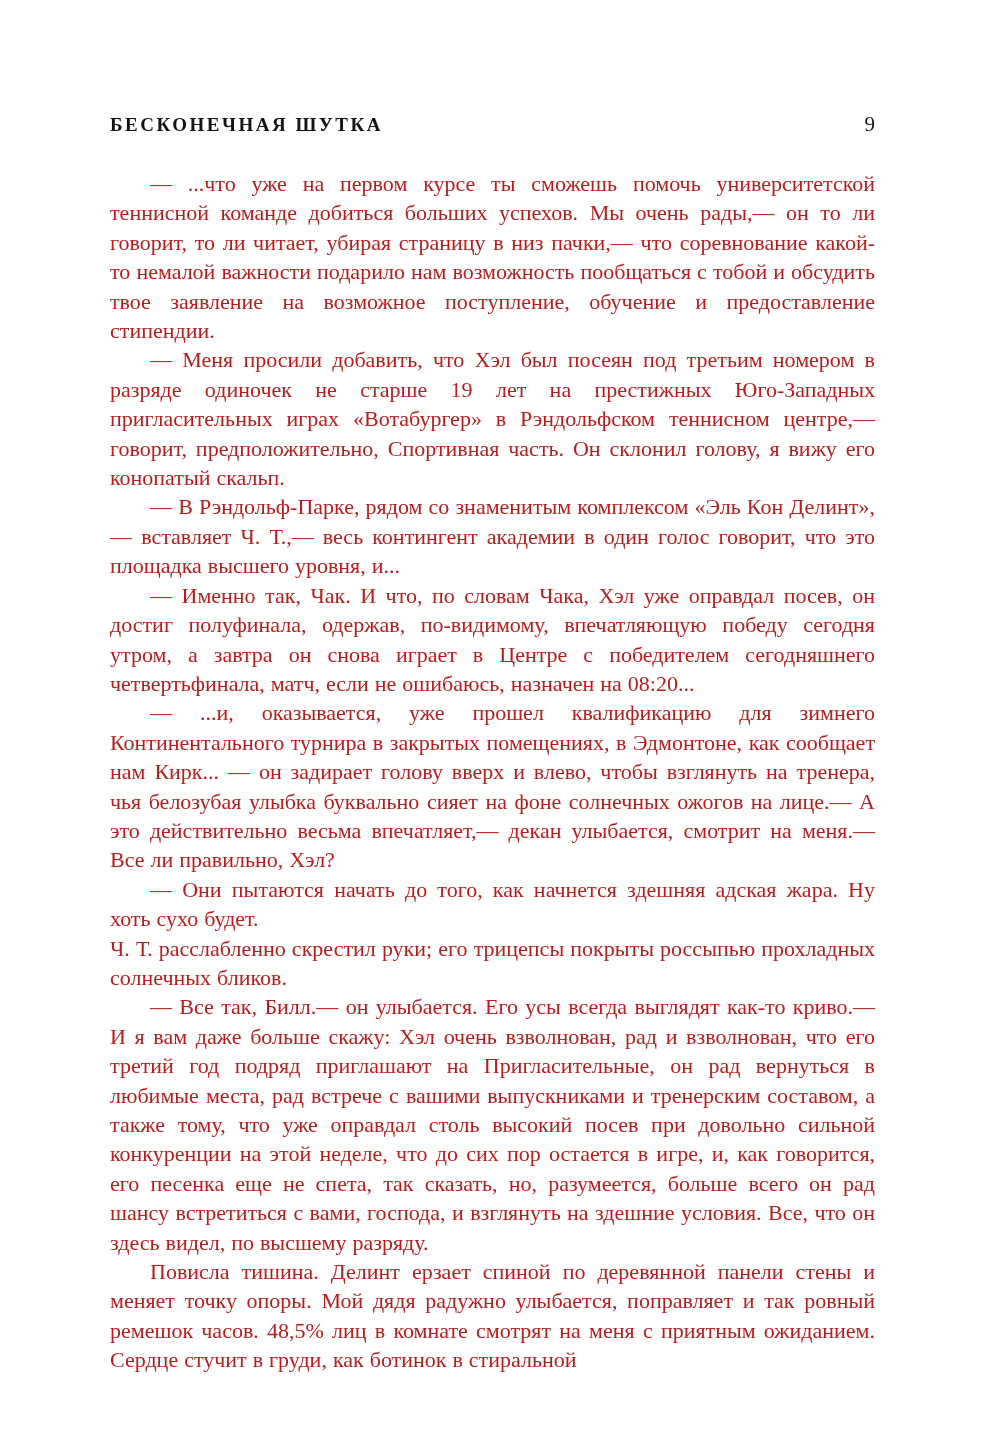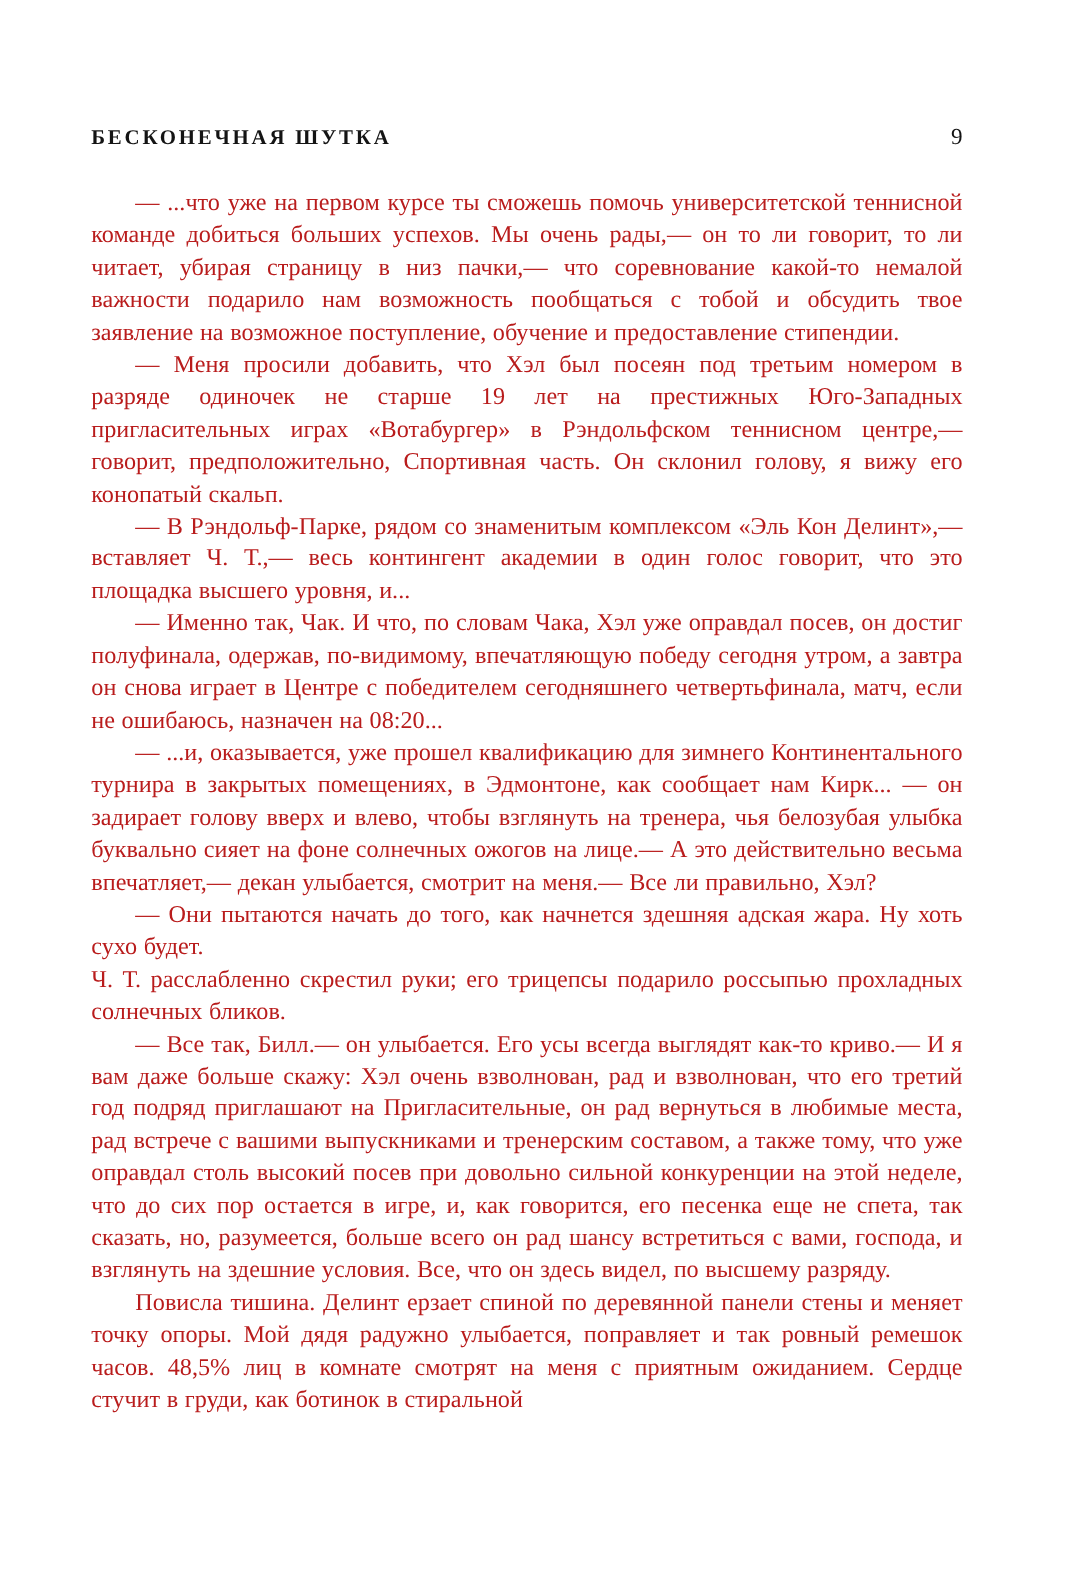--- a/index.html
+++ b/index.html
@@ -8,21 +8,21 @@
     background: #ffffff;
   }
   .page {
     position: relative;
     width: 986px;
     height: 1447px;
     box-sizing: border-box;
     background: #ffffff;
     color: #121212;
     font-family: "Liberation Serif", "DejaVu Serif", serif;
-    padding: 112px 111px 0 83px;
+    padding: 112px 111px 0 110px;
     overflow: hidden;
   }
   .running-header {
     display: flex;
     justify-content: space-between;
     align-items: baseline;
     margin-bottom: 32px;
   }
   .header-title {
     font-weight: bold;
@@ -56,17 +56,17 @@
     <span class="page-number">9</span>
   </div>
 
   <div class="body-text">
     <p>— ...что уже на первом курсе ты сможешь помочь университетской теннисной команде добиться больших успехов. Мы очень рады,— он то ли говорит, то ли читает, убирая страницу в низ пачки,— что соревнование какой-то немалой важности подарило нам возможность пообщаться с тобой и обсудить твое заявление на возможное поступление, обучение и предоставление стипендии.</p>
     <p>— Меня просили добавить, что Хэл был посеян под третьим номером в разряде одиночек не старше 19 лет на престижных Юго-Западных пригласительных играх «Вотабургер» в Рэндольфском теннисном центре,— говорит, предположительно, Спортивная часть. Он склонил голову, я вижу его конопатый скальп.</p>
     <p>— В Рэндольф-Парке, рядом со знаменитым комплексом «Эль Кон Делинт»,— вставляет Ч. Т.,— весь контингент академии в один голос говорит, что это площадка высшего уровня, и...</p>
     <p>— Именно так, Чак. И что, по словам Чака, Хэл уже оправдал посев, он достиг полуфинала, одержав, по-видимому, впечатляющую победу сегодня утром, а завтра он снова играет в Центре с победителем сегодняшнего четвертьфинала, матч, если не ошибаюсь, назначен на 08:20...</p>
     <p>— ...и, оказывается, уже прошел квалификацию для зимнего Континентального турнира в закрытых помещениях, в Эдмонтоне, как сообщает нам Кирк... — он задирает голову вверх и влево, чтобы взглянуть на тренера, чья белозубая улыбка буквально сияет на фоне солнечных ожогов на лице.— А это действительно весьма впечатляет,— декан улыбается, смотрит на меня.— Все ли правильно, Хэл?</p>
     <p>— Они пытаются начать до того, как начнется здешняя адская жара. Ну хоть сухо будет.</p>
-    <p class="no-indent">Ч. Т. расслабленно скрестил руки; его трицепсы подарило россыпью прохладных солнечных бликов.</p>
+    <p class="no-indent">Ч. Т. расслабленно скрестил руки; его трицепсы покрыты россыпью прохладных солнечных бликов.</p>
     <p>— Все так, Билл.— он улыбается. Его усы всегда выглядят как-то криво.— И я вам даже больше скажу: Хэл очень взволнован, рад и взволнован, что его третий год подряд приглашают на Пригласительные, он рад вернуться в любимые места, рад встрече с вашими выпускниками и тренерским составом, а также тому, что уже оправдал столь высокий посев при довольно сильной конкуренции на этой неделе, что до сих пор остается в игре, и, как говорится, его песенка еще не спета, так сказать, но, разумеется, больше всего он рад шансу встретиться с вами, господа, и взглянуть на здешние условия. Все, что он здесь видел, по высшему разряду.</p>
     <p>Повисла тишина. Делинт ерзает спиной по деревянной панели стены и меняет точку опоры. Мой дядя радужно улыбается, поправляет и так ровный ремешок часов. 48,5% лиц в комнате смотрят на меня с приятным ожиданием. Сердце стучит в груди, как ботинок в стиральной</p>
   </div>
 </div>
 
 </body></html>

